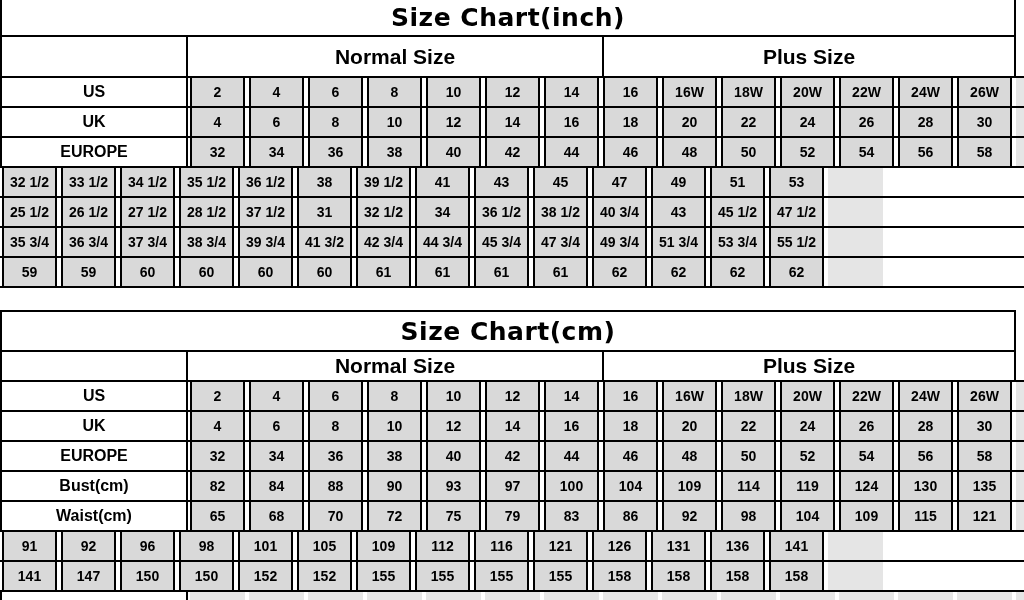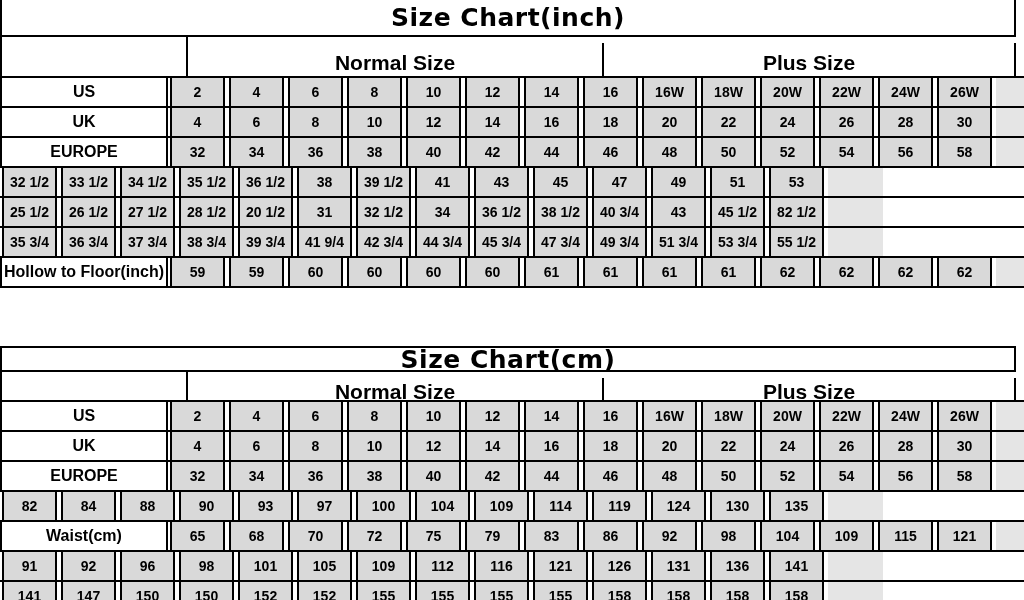--- a/index.html
+++ b/index.html
@@ -17,53 +17,52 @@
     width: 1016px;
     display: flex; align-items: center; justify-content: center;
     border: 2px solid #000;
     background: #fff;
     font-family: "DejaVu Sans", sans-serif;
     font-weight: bold;
     font-size: 25px;
     letter-spacing: 0.5px;
   }
   #block-inch .title-row { height: 37px; border-top: none; }
-  #block-cm   .title-row { height: 26px; margin-top: 36px; }
+  #block-cm   .title-row { height: 42px; }
 
   .header-row {
     display: flex;
     border-bottom: 2px solid #000;
     background: #fff;
   }
   #block-inch .header-row { height: 41px; }
   #block-cm   .header-row { height: 30px; }
 
   .corner-cell {
     width: 188px; height: 100%;
     border-left: 2px solid #000;
     border-right: 2px solid #000;
   }
   .group-header {
     height: 100%;
     display: flex; align-items: center; justify-content: center;
     border-right: 2px solid #000;
     font-size: 21px;
-    margin-top: 6px;
   }
   .group-header.normal { width: 416px; }
   .group-header.plus   { width: 412px; }
 
   .t-row {
     display: flex;
     height: 30px;
     border-bottom: 2px solid #000;
     background: #fff;
   }
   .t-row .row-label {
-    width: 168px; height: 100%;
+    width: 188px; height: 100%;
     border-left: 2px solid #000;
     border-right: 2px solid #000;
     background: #fff;
     display: flex; align-items: center; justify-content: center;
     font-size: 16px;
     flex: none;
   }
   .cell {
     width: 55px; height: 100%;
     margin: 0 2px;
@@ -168,51 +167,50 @@
         <div class="cell">49</div>
         <div class="cell">51</div>
         <div class="cell">53</div>
         <div class="cell ghost"></div>
       </div>
       <div class="t-row">
         <div class="cell">25 1/2</div>
         <div class="cell">26 1/2</div>
         <div class="cell">27 1/2</div>
         <div class="cell">28 1/2</div>
-        <div class="cell">20 1/2</div>
+        <div class="cell">37 1/2</div>
         <div class="cell">31</div>
         <div class="cell">32 1/2</div>
         <div class="cell">34</div>
         <div class="cell">36 1/2</div>
         <div class="cell">38 1/2</div>
         <div class="cell">40 3/4</div>
         <div class="cell">43</div>
         <div class="cell">45 1/2</div>
-        <div class="cell">82 1/2</div>
+        <div class="cell">47 1/2</div>
         <div class="cell ghost"></div>
       </div>
       <div class="t-row">
         <div class="cell">35 3/4</div>
         <div class="cell">36 3/4</div>
         <div class="cell">37 3/4</div>
         <div class="cell">38 3/4</div>
         <div class="cell">39 3/4</div>
-        <div class="cell">41 9/4</div>
+        <div class="cell">41 3/2</div>
         <div class="cell">42 3/4</div>
         <div class="cell">44 3/4</div>
         <div class="cell">45 3/4</div>
         <div class="cell">47 3/4</div>
         <div class="cell">49 3/4</div>
         <div class="cell">51 3/4</div>
         <div class="cell">53 3/4</div>
         <div class="cell">55 1/2</div>
         <div class="cell ghost"></div>
       </div>
       <div class="t-row">
-        <div class="row-label">Hollow to Floor(inch)</div>
         <div class="cell">59</div>
         <div class="cell">59</div>
         <div class="cell">60</div>
         <div class="cell">60</div>
         <div class="cell">60</div>
         <div class="cell">60</div>
         <div class="cell">61</div>
         <div class="cell">61</div>
         <div class="cell">61</div>
         <div class="cell">61</div>
@@ -283,20 +281,21 @@
         <div class="cell">46</div>
         <div class="cell">48</div>
         <div class="cell">50</div>
         <div class="cell">52</div>
         <div class="cell">54</div>
         <div class="cell">56</div>
         <div class="cell">58</div>
         <div class="cell ghost"></div>
       </div>
       <div class="t-row">
+        <div class="row-label">Bust(cm)</div>
         <div class="cell">82</div>
         <div class="cell">84</div>
         <div class="cell">88</div>
         <div class="cell">90</div>
         <div class="cell">93</div>
         <div class="cell">97</div>
         <div class="cell">100</div>
         <div class="cell">104</div>
         <div class="cell">109</div>
         <div class="cell">114</div>

